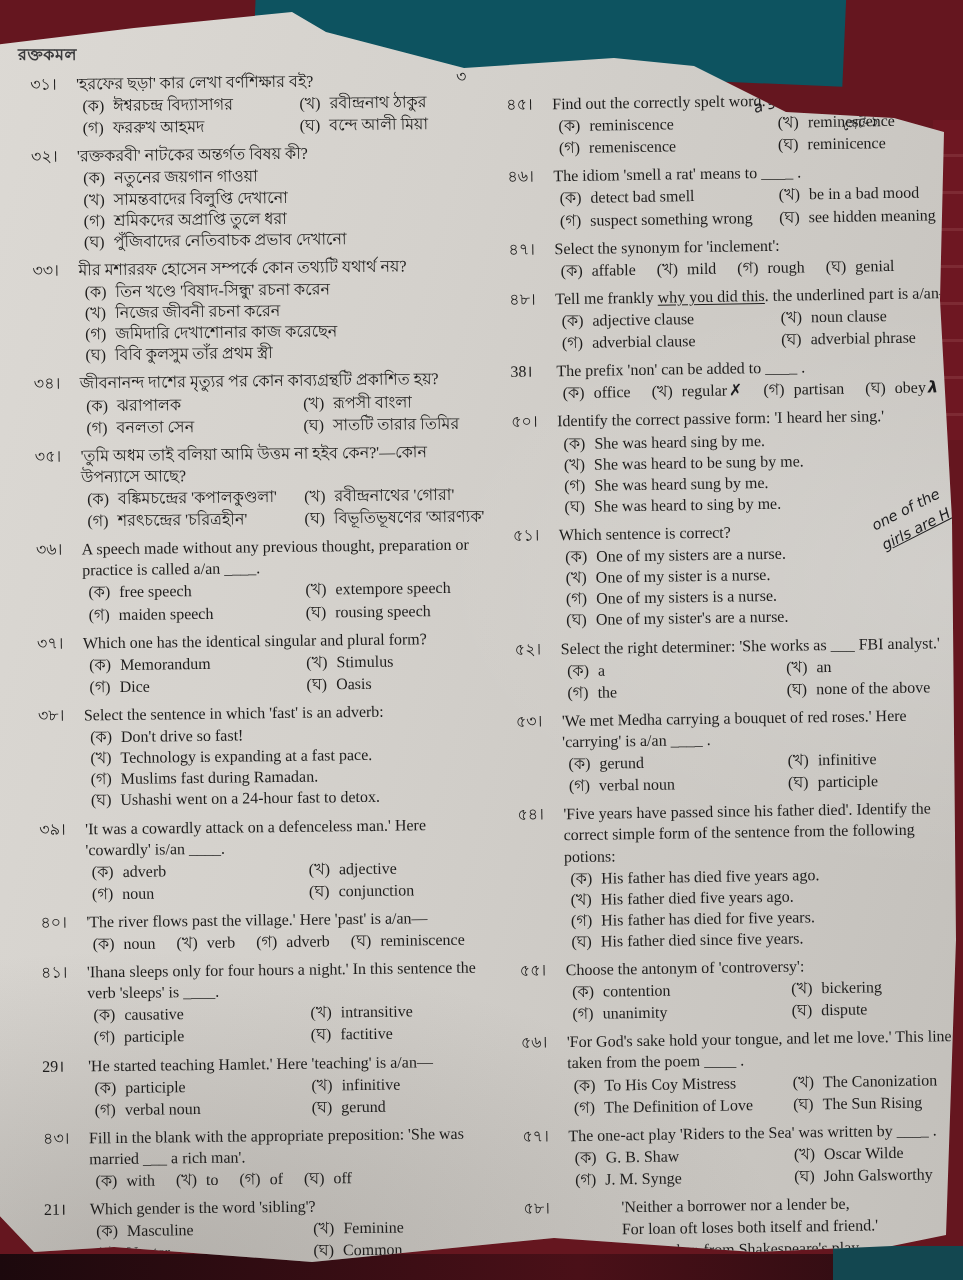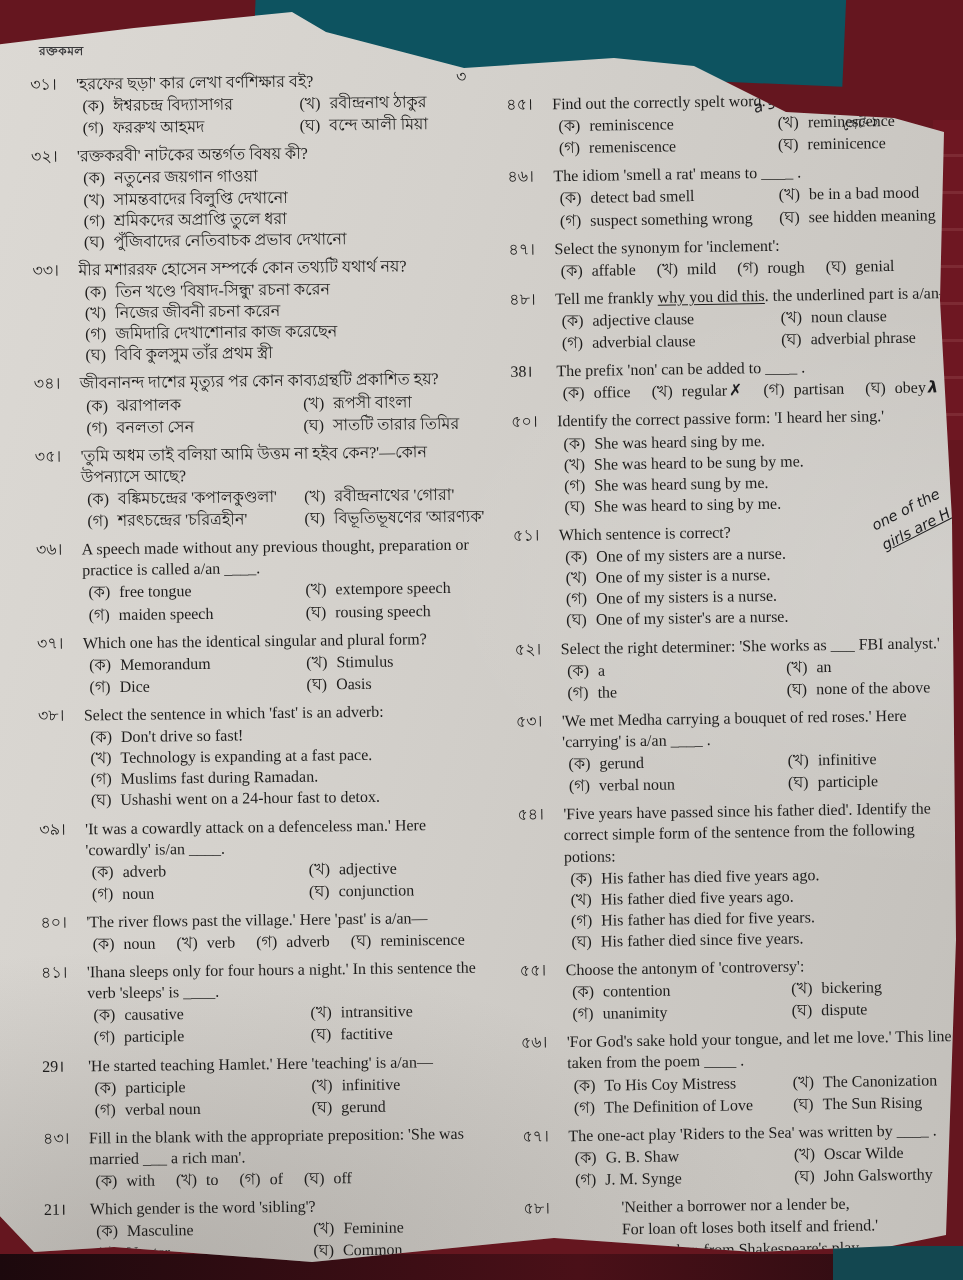--- a/index.html
+++ b/index.html
@@ -16,22 +16,22 @@
   .paper{position:absolute;left:-6px;top:0;width:976px;height:1280px;z-index:1;
     background:
       radial-gradient(1200px 600px at 15% 100%, rgba(90,85,80,.28), rgba(0,0,0,0) 55%),
       radial-gradient(900px 500px at 100% 45%, rgba(255,255,255,.18), rgba(0,0,0,0) 60%),
       linear-gradient(105deg,#dcd9d4 0%,#d4d1cc 38%,#ccc9c4 68%,#c2bfba 100%);
     clip-path:polygon(0 45px,140px 28px,298px 12px,332px 32px,470px 68px,620px 58px,
       700px 66px,792px 112px,900px 118px,950px 132px,946px 300px,958px 520px,
       962px 940px,952px 1235px,898px 1246px,760px 1252px,560px 1238px,
       318px 1262px,120px 1247px,40px 1252px,0 1210px);}
 
-  .stamp{position:absolute;left:45px;top:42px;font-family:Liberation Serif, serif;
-    font-weight:bold;font-size:12px;color:#3a3a3c;filter:blur(.7px);letter-spacing:.5px;}
+  .stamp{position:absolute;left:24px;top:42px;font-family:Liberation Serif, serif;
+    font-weight:bold;font-size:16px;color:#3a3a3c;filter:blur(.7px);letter-spacing:.5px;}
   .pageno{position:absolute;left:462px;top:64px;font-size:16px;color:#222;}
 
   .hand{font-family:"DejaVu Sans",sans-serif;font-style:italic;color:#1d1d1f;}
   .hw1{position:absolute;left:742px;top:56px;font-size:15px;transform:rotate(-15deg);}
   .hw2{position:absolute;left:758px;top:84px;font-size:15px;transform:rotate(-14deg);}
   .hw3{position:absolute;left:848px;top:112px;font-size:14px;transform:rotate(-9deg);}
   .hwside{position:absolute;left:880px;top:498px;font-size:14.5px;transform:rotate(-27deg);
     line-height:1.5;}
   .hwside .u2{text-decoration:underline;}
 
@@ -133,21 +133,21 @@
             <span class="opt"><span class="klabel">(গ)</span><span class="otext">শরৎচন্দ্রের 'চরিত্রহীন'</span></span>
             <span class="opt"><span class="klabel">(ঘ)</span><span class="otext">বিভূতিভূষণের 'আরণ্যক'</span></span>
           </div>
         </div>
       </div>
       <div class="q">
         <div class="qno">৩৬।</div>
         <div class="qbody">
           <div class="qtext">A speech made without any previous thought, preparation or practice is called a/an ____.</div>
           <div class="opts grid">
-            <span class="opt"><span class="klabel">(ক)</span><span class="otext">free tongue</span></span>
+            <span class="opt"><span class="klabel">(ক)</span><span class="otext">free speech</span></span>
             <span class="opt"><span class="klabel">(খ)</span><span class="otext">extempore speech</span></span>
             <span class="opt"><span class="klabel">(গ)</span><span class="otext">maiden speech</span></span>
             <span class="opt"><span class="klabel">(ঘ)</span><span class="otext">rousing speech</span></span>
           </div>
         </div>
       </div>
       <div class="q">
         <div class="qno">৩৭।</div>
         <div class="qbody">
           <div class="qtext">Which one has the identical singular and plural form?</div>

